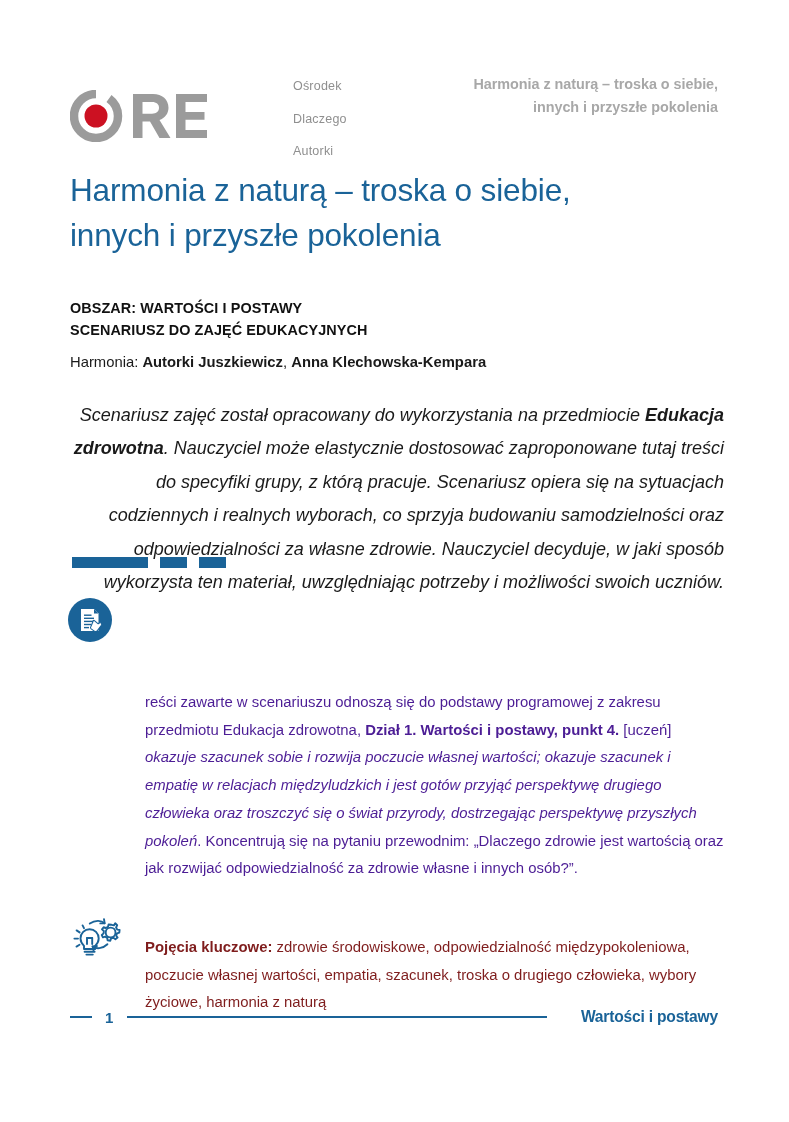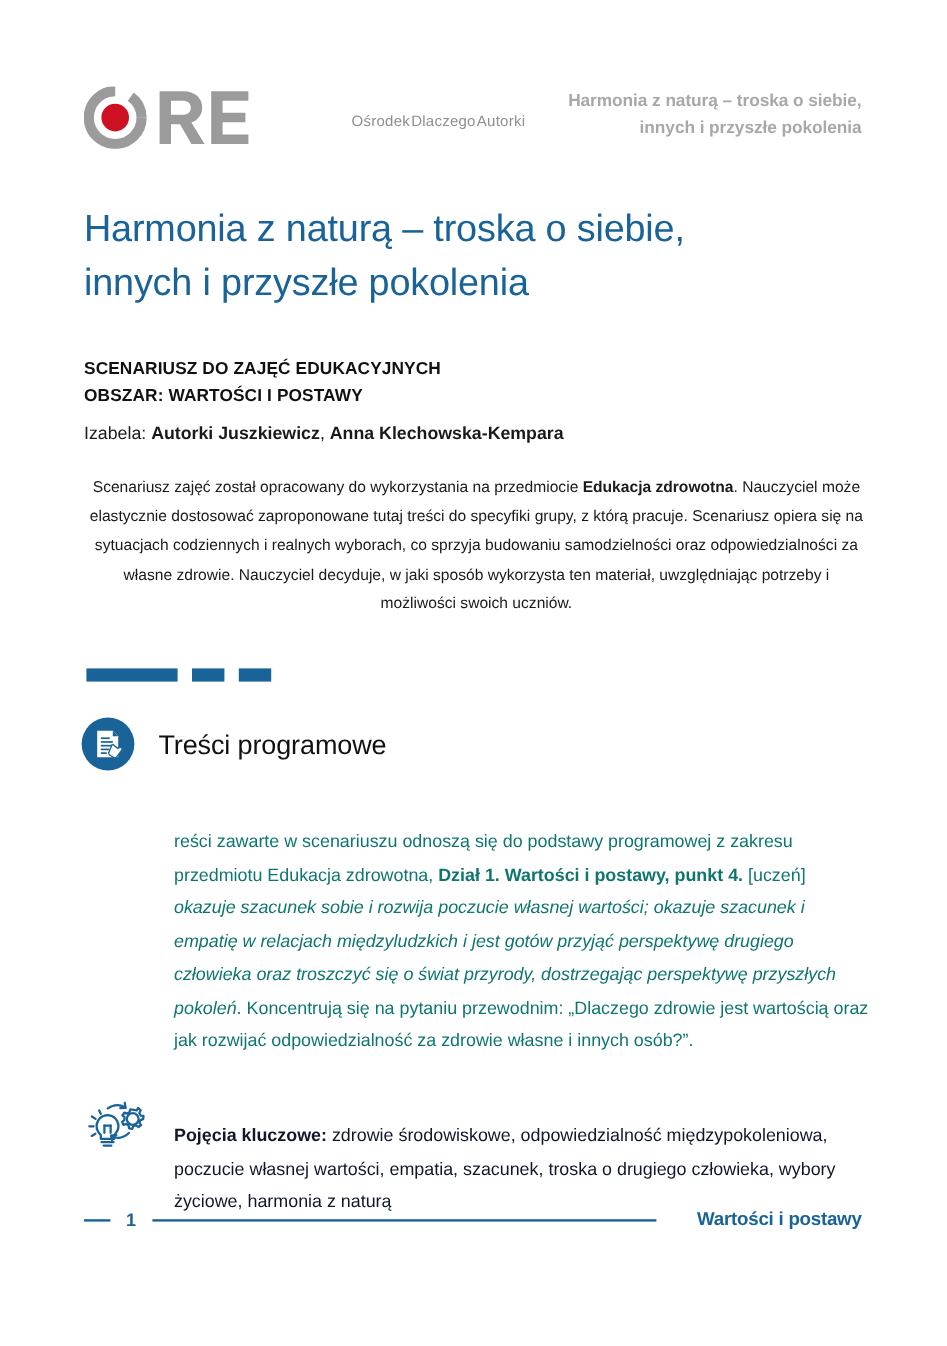--- a/index.html
+++ b/index.html
@@ -42,23 +42,23 @@
     gap: 9px;
     margin-top: 10px;
   }
   .logo-mark {
     position: relative;
     width: 214px;
     height: 52px;
   }
   .logo-words {
     display: flex;
-    flex-direction: row;
+    flex-direction: column;
     justify-content: center;
-    gap: 1px;
+    gap: 16px;
     margin-top: 6px;
   }
   .logo-word {
     color: #8f8f8f;
     font-size: 12.5px;
     letter-spacing: 0.2px;
     line-height: 1.32;
     white-space: nowrap;
   }
 
@@ -108,24 +108,25 @@
     color: #1a1a1a;
   }
   .authors b { font-weight: bold; }
 
   
   .intro {
     position: absolute;
     left: 70px;
     top: 381px;
     width: 654px;
-    font-size: 13px;
+    font-size: 18px;
     line-height: 1.86;
     color: #1a1a1a;
-    text-align: center;
+    text-align: right;
+    font-style: italic;
   }
   .intro b { font-weight: bold; }
 
   
   .bars {
     position: absolute;
     left: 72px;
     top: 557px;
     display: flex;
     align-items: center;
@@ -167,21 +168,21 @@
   }
 
   
   .section-body {
     position: absolute;
     left: 145px;
     top: 654px;
     width: 579px;
     font-size: 14.9px;
     line-height: 1.86;
-    color: #0f766e;
+    color: #4c1d95;
     margin-top: 35px;
   }
   .section-body b { font-weight: bold; }
   .section-body i { font-style: italic; }
 
   .para-classes {
     position: absolute;
     left: 145px;
     top: 881px;
     width: 579px;
@@ -198,21 +199,21 @@
     width: 58px;
     height: 54px;
   }
   .keywords {
     position: absolute;
     left: 145px;
     top: 919px;
     width: 579px;
     font-size: 14.9px;
     line-height: 1.86;
-    color: #0f172a;
+    color: #7f1d1d;
   }
   .keywords b { font-weight: bold; }
 
   
   .footer {
     position: absolute;
     left: 70px;
     top: 1008px;
     width: 648px;
     display: flex;
@@ -284,23 +285,23 @@
       <div>innych i przyszłe pokolenia</div>
     </div>
   </div>
 
   <h1 class="doc-title">
     <span>Harmonia z naturą – troska o siebie,</span><br>
     <span>innych i przyszłe pokolenia</span>
   </h1>
 
   <div class="subhead">
+    <div class="subhead-line">OBSZAR: WARTOŚCI I POSTAWY</div>
     <div class="subhead-line">SCENARIUSZ DO ZAJĘĆ EDUKACYJNYCH</div>
-    <div class="subhead-line">OBSZAR: WARTOŚCI I POSTAWY</div>
-    <div class="authors"><span>Izabela: </span><b>Autorki Juszkiewicz</b><span>, </span><b>Anna Klechowska-Kempara</b></div>
+    <div class="authors"><span>Harmonia: </span><b>Autorki Juszkiewicz</b><span>, </span><b>Anna Klechowska-Kempara</b></div>
   </div>
 
   <p class="intro"><span>Scenariusz zajęć został opracowany do wykorzystania na przedmiocie </span><b>Edukacja zdrowotna</b><span>. Nauczyciel może elastycznie dostosować zaproponowane tutaj treści do specyfiki grupy, z którą pracuje. Scenariusz opiera się na sytuacjach codziennych i realnych wyborach, co sprzyja budowaniu samodzielności oraz odpowiedzialności za własne zdrowie. Nauczyciel decyduje, w jaki sposób wykorzysta ten materiał, uwzględniając potrzeby i możliwości swoich uczniów.</span></p>
 
   <div class="bars">
     <div class="bar bar-1"></div>
     <div class="bar bar-2"></div>
     <div class="bar bar-3"></div>
   </div>
 
@@ -316,21 +317,20 @@
         <rect x="8" y="14.7" width="10" height="1.4" fill="#1a6398"></rect>
         <rect x="8" y="17.8" width="7" height="1.4" fill="#1a6398"></rect>
         <rect x="8" y="20.9" width="5" height="1.4" fill="#1a6398"></rect>
 
         <path d="M17 15.5 C17 14.6 17.8 14.1 18.4 14.6 L22.2 17.8
                  C22.2 17.8 24.2 16.2 25.3 17.2 C26.4 18.2 25.2 19.6 25.2 19.6
                  L21.4 24.6 C20.6 25.6 19.3 25.8 18.3 25.1 L15.2 22.9
                  C14.4 22.3 14.3 21.2 14.9 20.5 Z" fill="#ffffff" stroke="#1a6398" stroke-width="1.1" stroke-linejoin="round"></path>
       </svg>
     </div>
-    <div class="section-title">Treści programowe</div>
   </div>
 
   <p class="section-body"><span>reści zawarte w scenariuszu odnoszą się do podstawy programowej z zakresu przedmiotu Edukacja zdrowotna, </span><b>Dział 1. Wartości i postawy, punkt 4.</b><span> [uczeń] </span><i>okazuje szacunek sobie i rozwija poczucie własnej wartości; okazuje szacunek i empatię w relacjach międzyludzkich i jest gotów przyjąć perspektywę drugiego człowieka oraz troszczyć się o świat przyrody, dostrzegając perspektywę przyszłych pokoleń</i><span>. Koncentrują się na pytaniu przewodnim: „Dlaczego zdrowie jest wartością oraz jak rozwijać odpowiedzialność za zdrowie własne i innych osób?”.</span></p>
 
 
   <div class="keywords-icon">
     <svg width="58" height="54" viewBox="0 0 58 54">
       <g fill="none" stroke="#1a6398" stroke-width="1.9" stroke-linecap="round" stroke-linejoin="round">
 
         <path d="M14.5 30.5 C14.5 25.3 18.6 21.2 23.6 21.2 C28.6 21.2 32.7 25.3 32.7 30.5

